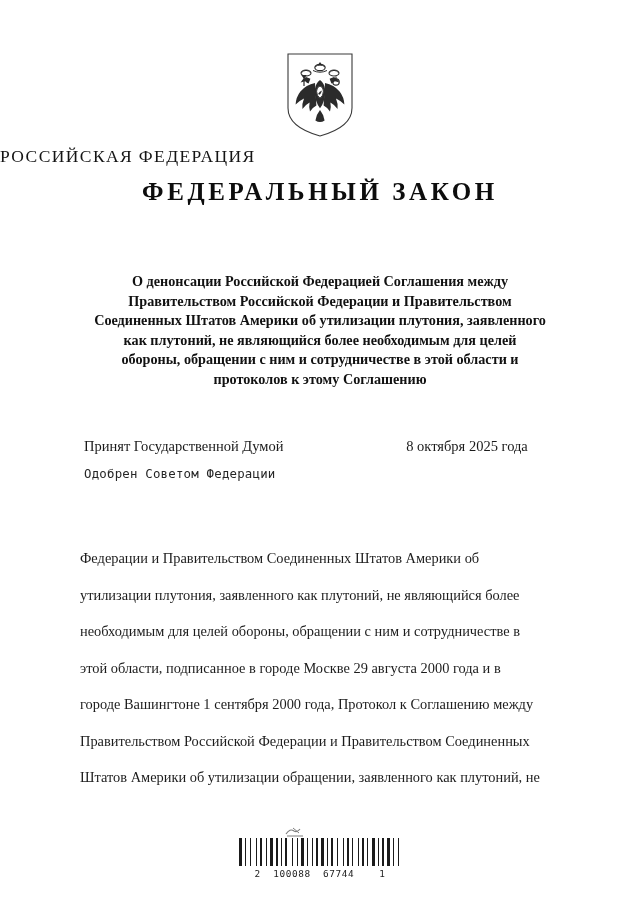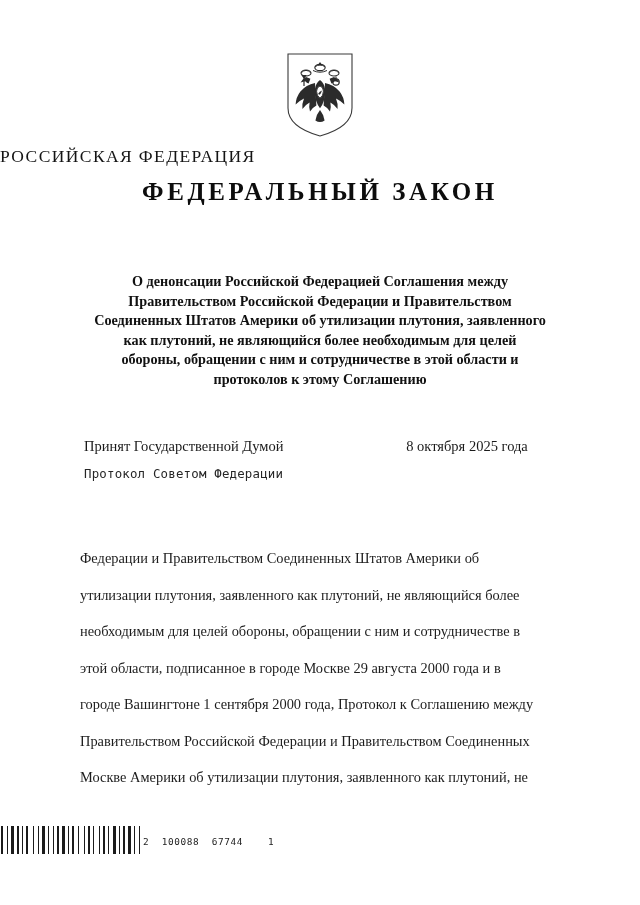--- a/index.html
+++ b/index.html
@@ -138,20 +138,21 @@
   .body-text .bline.last::after { content: none; }
   .body-text .bline > span { display: inline-block; }
 
   
   .barcode-area {
     position: absolute;
     left: 0;
     right: 0;
     top: 826px;
     display: flex;
+    flex-direction: column;
     align-items: center;
   }
   .barcode-mark {
     width: 26px;
     height: 11px;
     margin-left: -46px;
     margin-bottom: 1px;
     opacity: .72;
   }
   .barcode-bars {
@@ -222,31 +223,31 @@
     <span class="tline">обороны, обращении с ним и сотрудничестве в этой области и</span>
     <span class="tline">протоколов к этому Соглашению</span>
   </div>
 
   <div class="adopt-row adopt-duma">
     <span class="adopt-label-serif">Принят Государственной Думой</span>
     <span class="adopt-date-serif">8 октября 2025 года</span>
   </div>
 
   <div class="adopt-row adopt-council">
-    <span class="adopt-label-mono">Протокол Советом Федерации</span>
+    <span class="adopt-label-mono">Одобрен Советом Федерации</span>
   </div>
 
   <div class="body-text">
     <span class="bline"><span>Федерации и Правительством Соединенных Штатов Америки об</span></span>
     <span class="bline"><span>утилизации плутония, заявленного как плутоний, не являющийся более</span></span>
     <span class="bline"><span>необходимым для целей обороны, обращении с ним и сотрудничестве в</span></span>
     <span class="bline"><span>этой области, подписанное в городе Москве 29 августа 2000 года и в</span></span>
     <span class="bline"><span>городе Вашингтоне 1 сентября 2000 года, Протокол к Соглашению между</span></span>
     <span class="bline"><span>Правительством Российской Федерации и Правительством Соединенных</span></span>
-    <span class="bline last"><span>Москве Америки об утилизации плутония, заявленного как плутоний, не</span></span>
+    <span class="bline last"><span>Штатов Америки об утилизации обращении, заявленного как плутоний, не</span></span>
   </div>
 
   <div class="barcode-area">
     <svg class="barcode-mark" viewBox="0 0 26 11" aria-hidden="true">
       <path d="M2 8 q4 -6 8 -3 q3 2 6 -2" fill="none" stroke="#4a4a4a" stroke-width="1.1"></path>
       <path d="M9 2 l6 5" stroke="#4a4a4a" stroke-width="1"></path>
       <path d="M3 10 h16" stroke="#4a4a4a" stroke-width="1"></path>
     </svg>
     <div class="barcode-bars">
         <i style="width: 3px;"></i>

